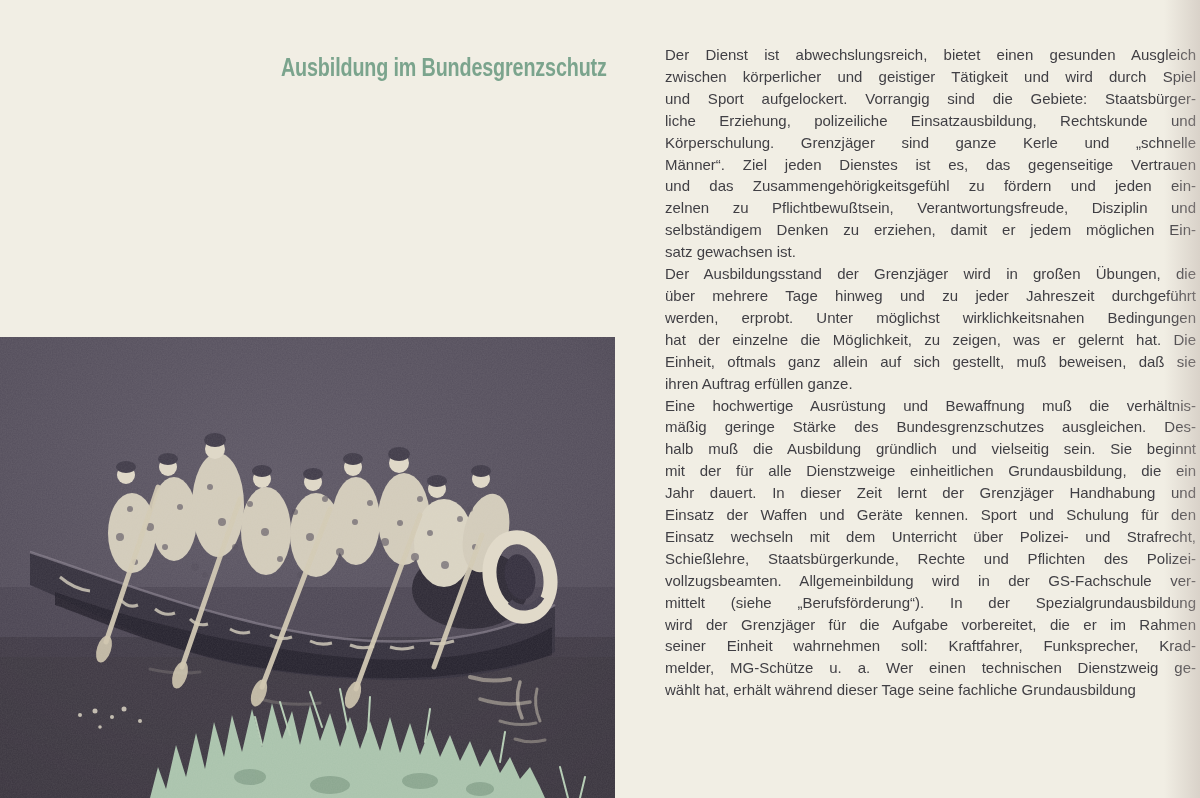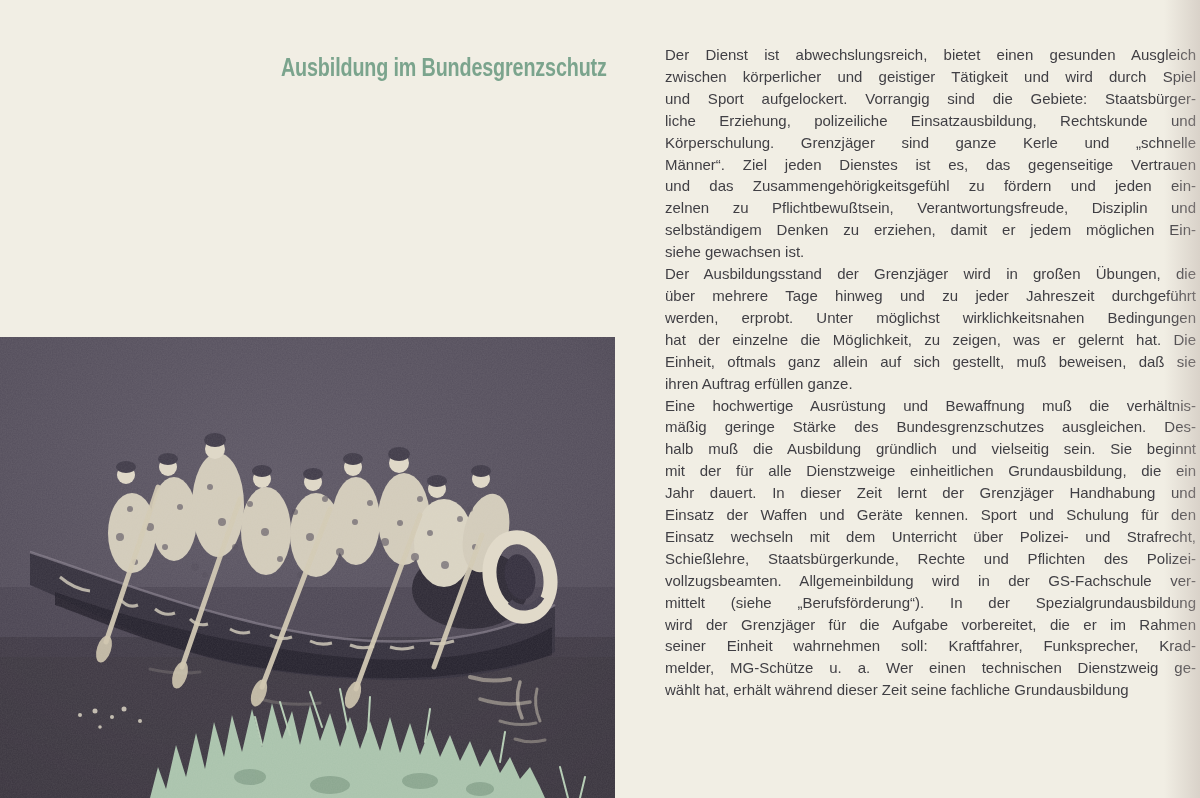--- a/index.html
+++ b/index.html
@@ -47,21 +47,21 @@
       <div class="para">
         <div class="line">Der Dienst ist abwechslungsreich, bietet einen gesunden Ausgleich</div>
         <div class="line">zwischen körperlicher und geistiger Tätigkeit und wird durch Spiel</div>
         <div class="line">und Sport aufgelockert. Vorrangig sind die Gebiete: Staatsbürger-</div>
         <div class="line">liche Erziehung, polizeiliche Einsatzausbildung, Rechtskunde und</div>
         <div class="line">Körperschulung. Grenzjäger sind ganze Kerle und „schnelle</div>
         <div class="line">Männer“. Ziel jeden Dienstes ist es, das gegenseitige Vertrauen</div>
         <div class="line">und das Zusammengehörigkeitsgefühl zu fördern und jeden ein-</div>
         <div class="line">zelnen zu Pflichtbewußtsein, Verantwortungsfreude, Disziplin und</div>
         <div class="line">selbständigem Denken zu erziehen, damit er jedem möglichen Ein-</div>
-        <div class="line para-last">siehe gewachsen ist.</div>
+        <div class="line para-last">satz gewachsen ist.</div>
       </div>
       <div class="para">
         <div class="line">Der Ausbildungsstand der Grenzjäger wird in großen Übungen, die</div>
         <div class="line">über mehrere Tage hinweg und zu jeder Jahreszeit durchgeführt</div>
         <div class="line">werden, erprobt. Unter möglichst wirklichkeitsnahen Bedingungen</div>
         <div class="line">hat der einzelne die Möglichkeit, zu zeigen, was er gelernt hat. Die</div>
         <div class="line">Einheit, oftmals ganz allein auf sich gestellt, muß beweisen, daß sie</div>
         <div class="line para-last">ihren Auftrag erfüllen ganze.</div>
       </div>
       <div class="para">
@@ -71,21 +71,21 @@
         <div class="line">mit der für alle Dienstzweige einheitlichen Grundausbildung, die ein</div>
         <div class="line">Jahr dauert. In dieser Zeit lernt der Grenzjäger Handhabung und</div>
         <div class="line">Einsatz der Waffen und Geräte kennen. Sport und Schulung für den</div>
         <div class="line">Einsatz wechseln mit dem Unterricht über Polizei- und Strafrecht,</div>
         <div class="line">Schießlehre, Staatsbürgerkunde, Rechte und Pflichten des Polizei-</div>
         <div class="line">vollzugsbeamten. Allgemeinbildung wird in der GS-Fachschule ver-</div>
         <div class="line">mittelt (siehe „Berufsförderung“). In der Spezialgrundausbildung</div>
         <div class="line">wird der Grenzjäger für die Aufgabe vorbereitet, die er im Rahmen</div>
         <div class="line">seiner Einheit wahrnehmen soll: Kraftfahrer, Funksprecher, Krad-</div>
         <div class="line">melder, MG-Schütze u. a. Wer einen technischen Dienstzweig ge-</div>
-        <div class="line para-last">wählt hat, erhält während dieser Zeit seine fachliche Grundausbildung</div>
+        <div class="line para-last">wählt hat, erhält während dieser Tage seine fachliche Grundausbildung</div>
       </div>
     </div>
 
   <figure class="photo">
     <svg viewBox="0 0 615 461" xmlns="http://www.w3.org/2000/svg">
       <defs>
         <radialGradient id="waterGrad" cx="45%" cy="32%" r="80%">
           <stop offset="0%" stop-color="#5d5765"></stop>
           <stop offset="70%" stop-color="#524c5a"></stop>
           <stop offset="100%" stop-color="#46414e"></stop>

